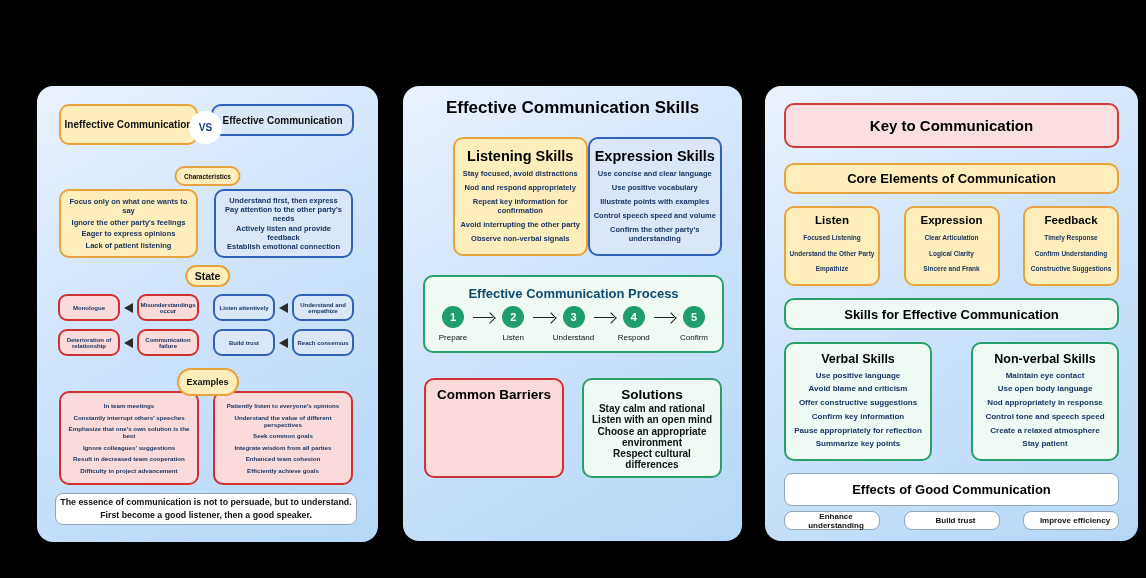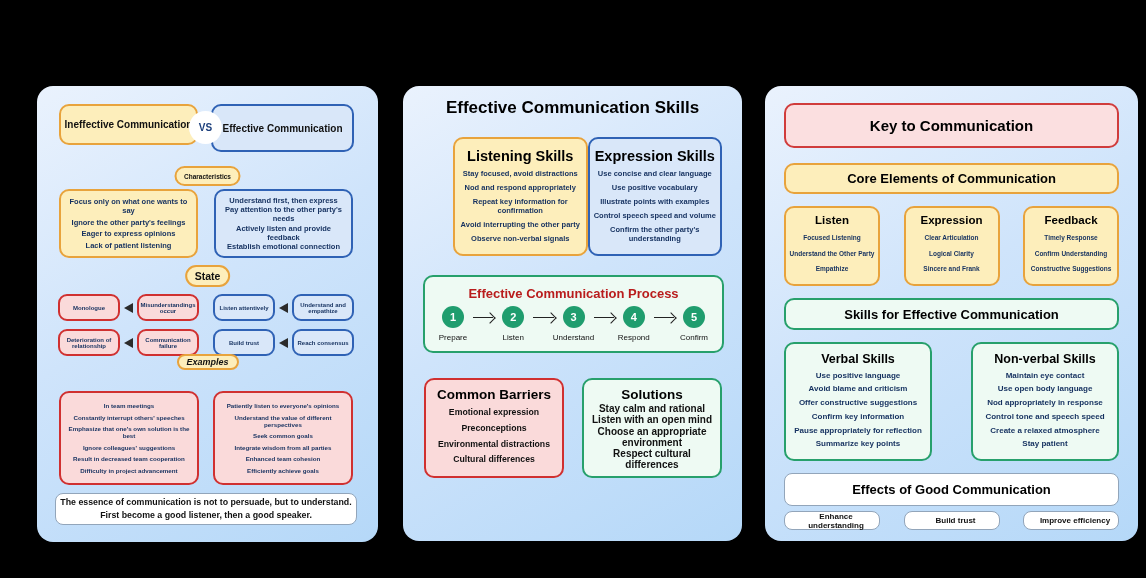--- a/index.html
+++ b/index.html
@@ -19,51 +19,51 @@
   .green{background:#eefaf3;border-color:#27a06c;}
   .white{background:#ffffff;border-color:#92a5ba;border-width:1.5px;border-radius:8px;}
   .pink{background:#fbdfe0;border-color:#d03c3c;}
   .badge{position:absolute;left:50%;transform:translateX(-50%);background:#fdeebb;
          border:2px solid #e8a33c;border-radius:14px;font-weight:bold;color:#111;
          display:flex;align-items:center;justify-content:center;z-index:2;padding:0 8px;box-sizing:border-box;}
   
   .lp-header{left:22px;right:24px;top:18px;height:41px;display:flex;justify-content:space-between;}
   .hdr{font-weight:bold;font-size:10px;}
   .hdr-y{width:139px;height:41px;}
-  .hdr-b{width:143px;height:48px;justify-content:center;}
+  .hdr-b{width:143px;height:32px;justify-content:center;}
   .vs-circle{left:152px;top:25px;width:33px;height:33px;border-radius:50%;background:#fff;
              display:flex;align-items:center;justify-content:center;font-weight:bold;
              font-size:10px;color:#1c3f7c;z-index:3;}
   .b-char{top:80px;height:20px;font-size:6.5px;}
   .lp-char-row{left:22px;right:25px;top:103px;height:62px;display:flex;justify-content:space-between;}
   .char-box{width:139px;height:69px;justify-content:space-evenly;padding:4px 3px;}
   .char-box .item{font-size:7.5px;font-weight:600;color:#14305f;}
   .b-state{top:179px;height:22px;font-size:10.5px;border-radius:14px;}
   .lp-state{left:21px;right:24px;top:208px;}
   .srow{display:flex;align-items:center;justify-content:space-between;margin-bottom:8px;}
   .sbox{width:62px;min-height:27px;border-width:2px;border-radius:9px;font-size:6px;
         font-weight:bold;color:#14305f;padding:2px 3px;}
   .sarrow{width:0;height:0;border-top:5px solid transparent;border-bottom:5px solid transparent;
           border-right:9px solid #2b2b2b;}
   .sgap{width:6px;}
-  .b-examples{top:268px;height:16px;font-size:9px;font-style:italic;}
+  .b-examples{top:282px;height:28px;font-size:9px;}
   .lp-ex-row{left:22px;right:25px;top:305px;height:94px;display:flex;justify-content:space-between;}
   .ex-box{width:140px;height:94px;justify-content:space-evenly;padding:5px 3px;}
   .ex-box .item{font-size:6.2px;font-weight:bold;color:#14305f;}
   .lp-quote{left:18px;right:21px;top:407px;height:32px;font-weight:bold;font-size:8.8px;
             line-height:13px;color:#111;}
   
   .mp-title{top:12px;left:0;right:0;text-align:center;font-size:17px;font-weight:bold;color:#000;}
   .mp-skills-row{left:22px;right:20px;top:51px;height:119px;display:flex;justify-content:space-between;padding-left:28px;}
   .skill-box{width:139px;height:119px;justify-content:flex-start;padding:9px 4px 6px;}
   .skill-box .btitle{font-size:14.5px;font-weight:bold;color:#000;}
   .skill-box .blist{flex:1;width:100%;display:flex;flex-direction:column;justify-content:space-evenly;align-items:center;}
   .skill-box .item{font-size:7.5px;font-weight:600;color:#14305f;}
   .mp-process{left:20px;right:18px;top:189px;height:78px;justify-content:flex-start;padding-top:9px;}
-  .mp-process .btitle{font-size:13px;font-weight:bold;color:#b91c1c;}
+  .mp-process .btitle{font-size:13px;font-weight:bold;color:#0c4a6e;}
   .psteps{display:flex;align-items:flex-start;width:100%;padding:0 10px;box-sizing:border-box;margin-top:5px;}
   .pstep{display:flex;flex-direction:column;align-items:center;width:36px;}
   .pcircle{width:22px;height:22px;border-radius:50%;background:#1f9d6e;color:#fff;font-weight:bold;
            font-size:11px;display:flex;align-items:center;justify-content:center;}
   .plabel{margin-top:5px;font-size:8px;color:#111;white-space:nowrap;}
   .parrow{flex:1;height:0;border-top:1.5px solid #222;margin:11px 2px 0;position:relative;}
   .parrow::after{content:"";position:absolute;right:-1px;top:-4.5px;width:7px;height:7px;
                  border-top:1.5px solid #222;border-right:1.5px solid #222;transform:rotate(45deg);}
   .mp-bar-row{left:21px;right:20px;top:292px;height:100px;display:flex;justify-content:space-between;}
   .bar-box{width:140px;height:100px;justify-content:flex-start;padding:7px 3px 5px;}
@@ -223,26 +223,20 @@
         <div class="pstep">
           <div class="pcircle">5</div>
           <div class="plabel">Confirm</div>
         </div>
       </div>
     </div>
 
     <div class="abs mp-bar-row">
       <div class="box red bar-box">
         <div class="btitle">Common Barriers</div>
-        <div class="blist">
-            <div class="item">Emotional expression</div>
-            <div class="item">Preconceptions</div>
-            <div class="item">Environmental distractions</div>
-            <div class="item">Cultural differences</div>
-          </div>
       </div>
       <div class="box green bar-box sol-box">
         <div class="btitle">Solutions</div>
         <div class="blist">
             <div class="item">Stay calm and rational</div>
             <div class="item">Listen with an open mind</div>
             <div class="item">Choose an appropriate environment</div>
             <div class="item">Respect cultural differences</div>
           </div>
       </div>

